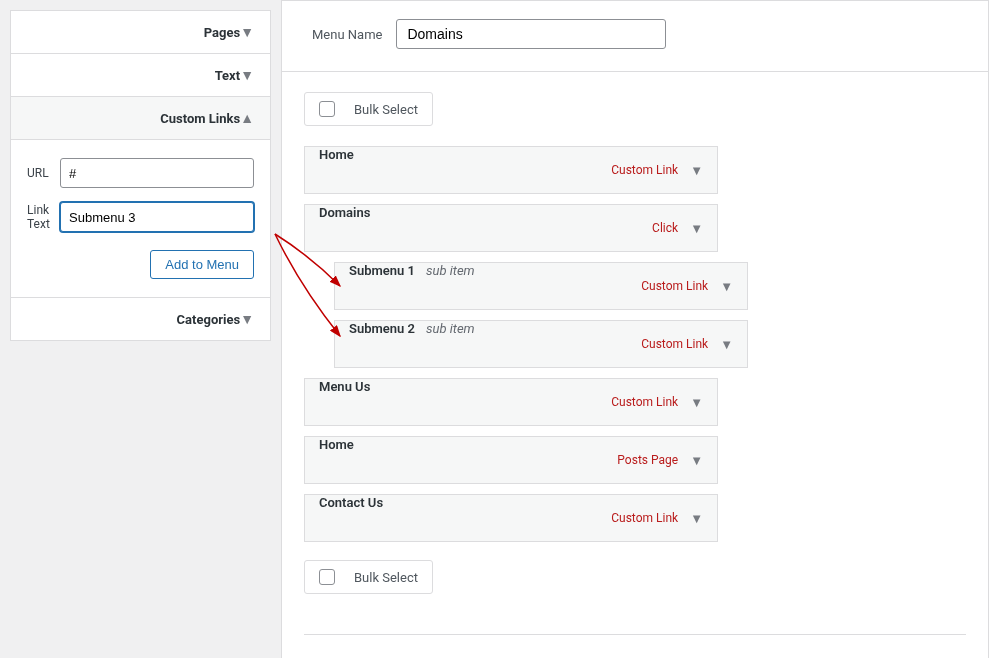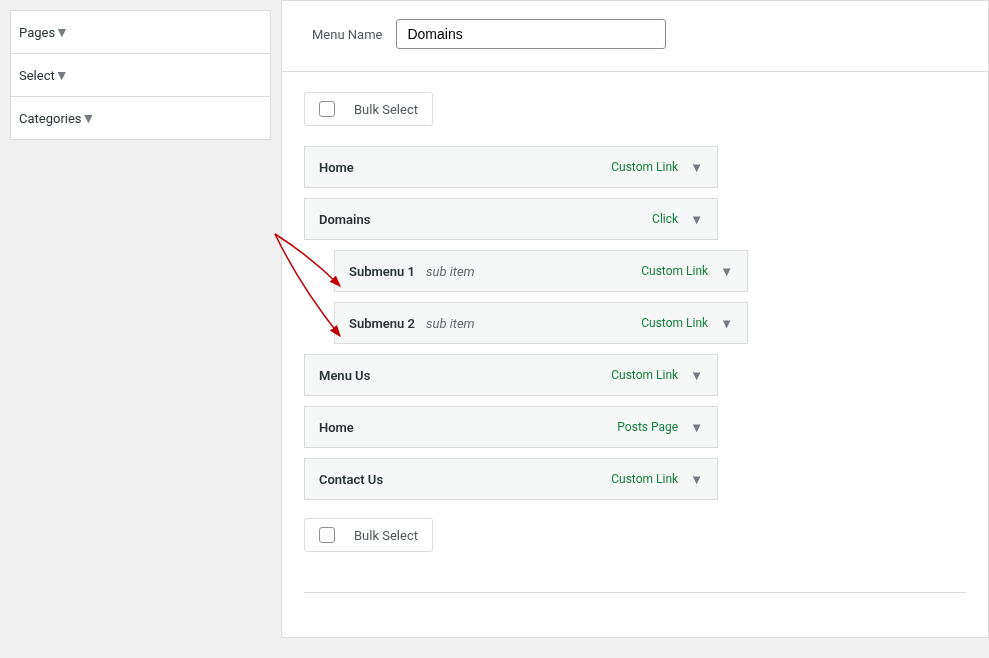--- a/index.html
+++ b/index.html
@@ -23,26 +23,26 @@
       width: 281px;
       padding: 10px;
     }
     .accordion-section {
       border: 1px solid #dcdcde;
       background: #fff;
       margin-bottom: -1px;
     }
     .accordion-header {
       display: flex;
-      justify-content: flex-start;
-      align-items: center;
-      padding: 13px 8px;
+      justify-content: flex-end;
+      align-items: center;
+      padding: 13px 16px;
       cursor: pointer;
       font-size: 13px;
-      font-weight: 400;
+      font-weight: 700;
       color: #2c3338;
     }
     .accordion-header.active {
       background: #f6f7f7;
     }
     .accordion-arrow {
       color: #787c82;
       font-size: 14px;
     }
     .accordion-body {
@@ -141,24 +141,23 @@
       width: 16px;
       height: 16px;
       border: 1px solid #8c8f94;
       border-radius: 3px;
     }
     .menu-items {
       margin-bottom: 18px;
     }
     .menu-item {
       display: flex;
-      align-items: center;
       justify-content: space-between;
       width: 414px;
-      height: 42px;
+      height: 48px;
       padding: 0 14px;
       border: 1px solid #dcdcde;
       background: #f6f7f7;
       margin-bottom: 10px;
       font-size: 13px;
     }
     .menu-item.indented {
       margin-left: 30px;
     }
     .menu-item-title {
@@ -170,21 +169,21 @@
       color: #646970;
       font-weight: 400;
       margin-left: 11px;
     }
     .menu-item-right {
       display: flex;
       align-items: center;
       gap: 12px;
     }
     .menu-item-type {
-      color: #15803d;
+      color: #b91c1c;
       font-size: 12px;
     }
     .menu-item-arrow {
       color: #787c82;
       font-size: 13px;
     }
     .menu-settings-section {
       border-top: 1px solid #dcdcde;
       padding-top: 24px;
       margin-top: 20px;
@@ -203,25 +202,42 @@
   <div class="sidebar">
     <div class="accordion-section">
       <div class="accordion-header">
         <span>Pages</span>
         <span class="accordion-arrow">▼</span>
       </div>
     </div>
 
     <div class="accordion-section">
       <div class="accordion-header">
-        <span>Select</span>
+        <span>Text</span>
         <span class="accordion-arrow">▼</span>
       </div>
     </div>
 
+    <div class="accordion-section">
+      <div class="accordion-header active">
+        <span>Custom Links</span>
+        <span class="accordion-arrow">▲</span>
+      </div>
+      <div class="accordion-body">
+        <div class="form-row">
+          <span class="form-label">URL</span>
+          <input class="form-input" value="#" style="">
+        </div>
+        <div class="form-row">
+          <span class="form-label">Link Text</span>
+          <input class="form-input focused" value="Submenu 3" style="">
+        </div>
+        <button class="btn-add">Add to Menu</button>
+      </div>
+    </div>
 
     <div class="accordion-section">
       <div class="accordion-header">
         <span>Categories</span>
         <span class="accordion-arrow">▼</span>
       </div>
     </div>
   </div>
 
   <div class="main-area">

